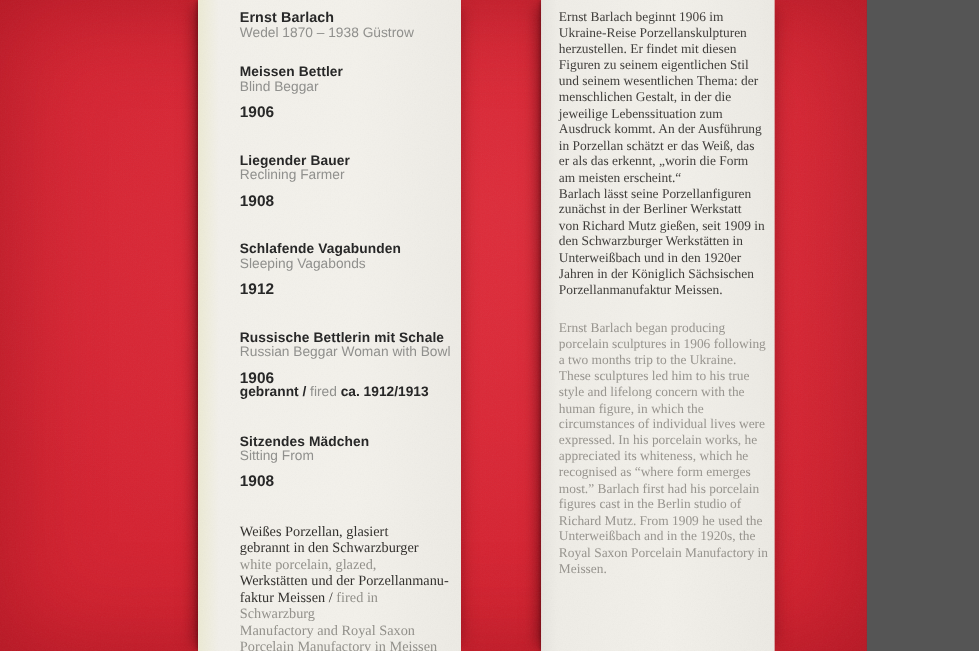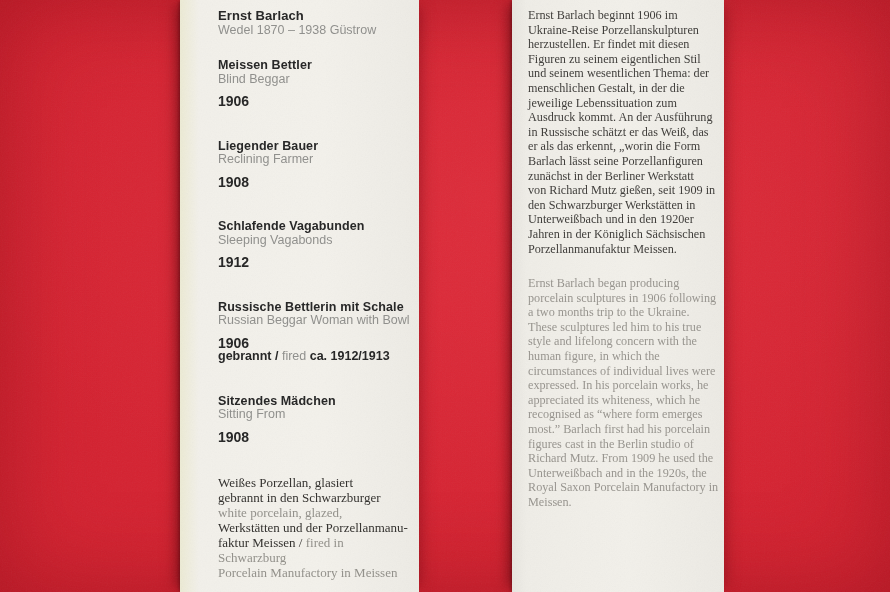--- a/index.html
+++ b/index.html
@@ -1,37 +1,37 @@
 <!DOCTYPE html>
 <html><head>
 <meta charset="utf-8">
 <style>
   html,body{margin:0;padding:0;background:#555;}
   .stage{
-    position:relative;width:890px;height:592px;overflow:hidden;
+    position:relative;width:788px;height:592px;overflow:hidden;
     font-family:"Liberation Sans",sans-serif;
     background:
       radial-gradient(900px 500px at 62% 32%, rgba(255,90,100,.16), transparent 70%),
       radial-gradient(1500px 1000px at 50% 50%, #d82534 0%, #cf1f2d 65%, #bf1a27 100%);
     box-shadow:inset 0 0 90px rgba(110,0,12,.35);
   }
   .noise{position:absolute;inset:0;width:100%;height:100%;opacity:.05;pointer-events:none;z-index:5;}
   .card{
     position:absolute;top:0;bottom:0;z-index:2;
     box-shadow:-9px 0 12px -5px rgba(90,5,12,.65),
                -2px 0 3px -1px rgba(60,0,8,.45),
                 9px 0 14px -7px rgba(90,5,12,.40);
   }
   .card-left{
     left:180px;width:239px;
     background:linear-gradient(90deg,#ecead4 0%,#f2f0ea 8%,#f3f1eb 60%,#edebe5 100%);
     background-color:#f2f0ea;
   }
   .card-right{
-    left:512px;width:212px;
+    left:492px;width:212px;
     background:linear-gradient(90deg,#e7e5df 0%,#efede7 7%,#f2f0ea 55%,#eceae4 100%);
     background-color:#f1efe9;
   }
   .card-left .inner{padding:9px 8px 0 38px;}
   .card-right .inner{padding:8px 4px 0 16px;}
 
   
   .t-de{font-size:12.5px;font-weight:bold;color:#242424;line-height:13.5px;letter-spacing:.1px;}
   .t-en{font-size:12.5px;color:#8f8f8c;line-height:13.5px;}
   .artist{margin-bottom:22px;}
@@ -89,39 +89,41 @@
             <div class="t-en">Sitting From</div>
             <div class="year">1908</div>
           </div>
         </div>
       <div class="material" id="material-lines">
           <div class="mline"><span class="de">Weißes Porzellan, glasiert</span></div>
           <div class="mline"><span class="de">gebrannt in den Schwarzburger</span></div>
           <div class="mline"><span class="en">white porcelain, glazed,</span></div>
           <div class="mline"><span class="de">Werkstätten und der Porzellanmanu-</span></div>
           <div class="mline"><span class="de">faktur Meissen / </span><span class="en">fired in Schwarzburg</span></div>
+          <div class="mline"><span class="en">Manufactory and Royal Saxon</span></div>
           <div class="mline"><span class="en">Porcelain Manufactory in Meissen</span></div>
         </div>
 
     </div>
   </div>
 
   <div class="card card-right">
     <div class="inner">
       <div class="para de" id="german-para">
           <div class="pline">Ernst Barlach beginnt 1906 im</div>
           <div class="pline">Ukraine-Reise Porzellanskulpturen</div>
           <div class="pline">herzustellen. Er findet mit diesen</div>
           <div class="pline">Figuren zu seinem eigentlichen Stil</div>
           <div class="pline">und seinem wesentlichen Thema: der</div>
           <div class="pline">menschlichen Gestalt, in der die</div>
           <div class="pline">jeweilige Lebenssituation zum</div>
           <div class="pline">Ausdruck kommt. An der Ausführung</div>
-          <div class="pline">in Russische schätzt er das Weiß, das</div>
+          <div class="pline">in Porzellan schätzt er das Weiß, das</div>
           <div class="pline">er als das erkennt, „worin die Form</div>
+          <div class="pline">am meisten erscheint.“</div>
           <div class="pline">Barlach lässt seine Porzellanfiguren</div>
           <div class="pline">zunächst in der Berliner Werkstatt</div>
           <div class="pline">von Richard Mutz gießen, seit 1909 in</div>
           <div class="pline">den Schwarzburger Werkstätten in</div>
           <div class="pline">Unterweißbach und in den 1920er</div>
           <div class="pline">Jahren in der Königlich Sächsischen</div>
           <div class="pline">Porzellanmanufaktur Meissen.</div>
         </div>
       <div class="para en" id="english-para">
           <div class="pline">Ernst Barlach began producing</div>

